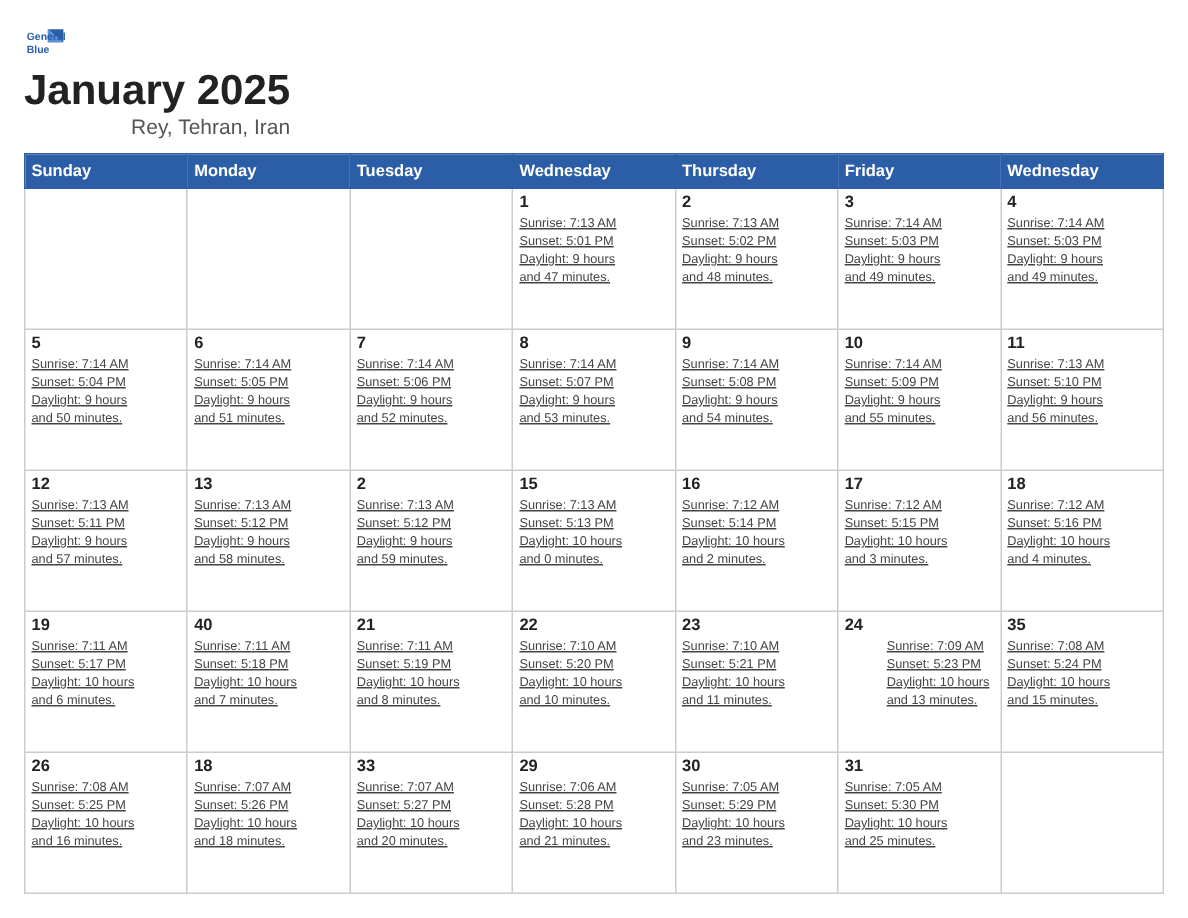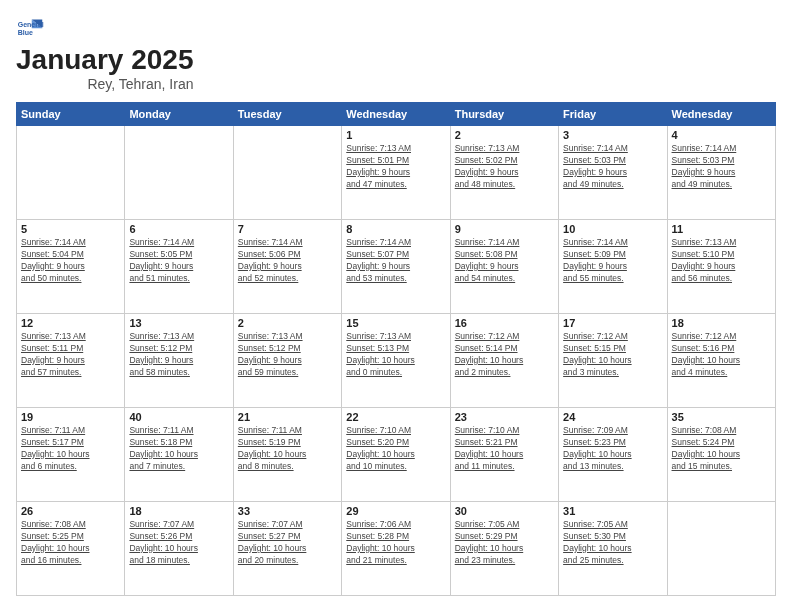--- a/index.html
+++ b/index.html
@@ -290,21 +290,21 @@
           </td>
           <td>
             <div class="day-num">23</div>
             <div class="day-info" style="white-space: pre-line;">Sunrise: 7:10 AM
 Sunset: 5:21 PM
 Daylight: 10 hours
 and 11 minutes.</div>
           </td>
           <td>
             <div class="day-num">24</div>
-            <div class="day-info" style="white-space: pre-line;">Sunrise: 7:09 AM
+            <div class="day-info" style="white-space: pre-line; margin-left: 28px;">Sunrise: 7:09 AM
 Sunset: 5:23 PM
 Daylight: 10 hours
 and 13 minutes.</div>
           </td>
           <td>
             <div class="day-num">35</div>
             <div class="day-info" style="white-space: pre-line;">Sunrise: 7:08 AM
 Sunset: 5:24 PM
 Daylight: 10 hours
 and 15 minutes.</div>

